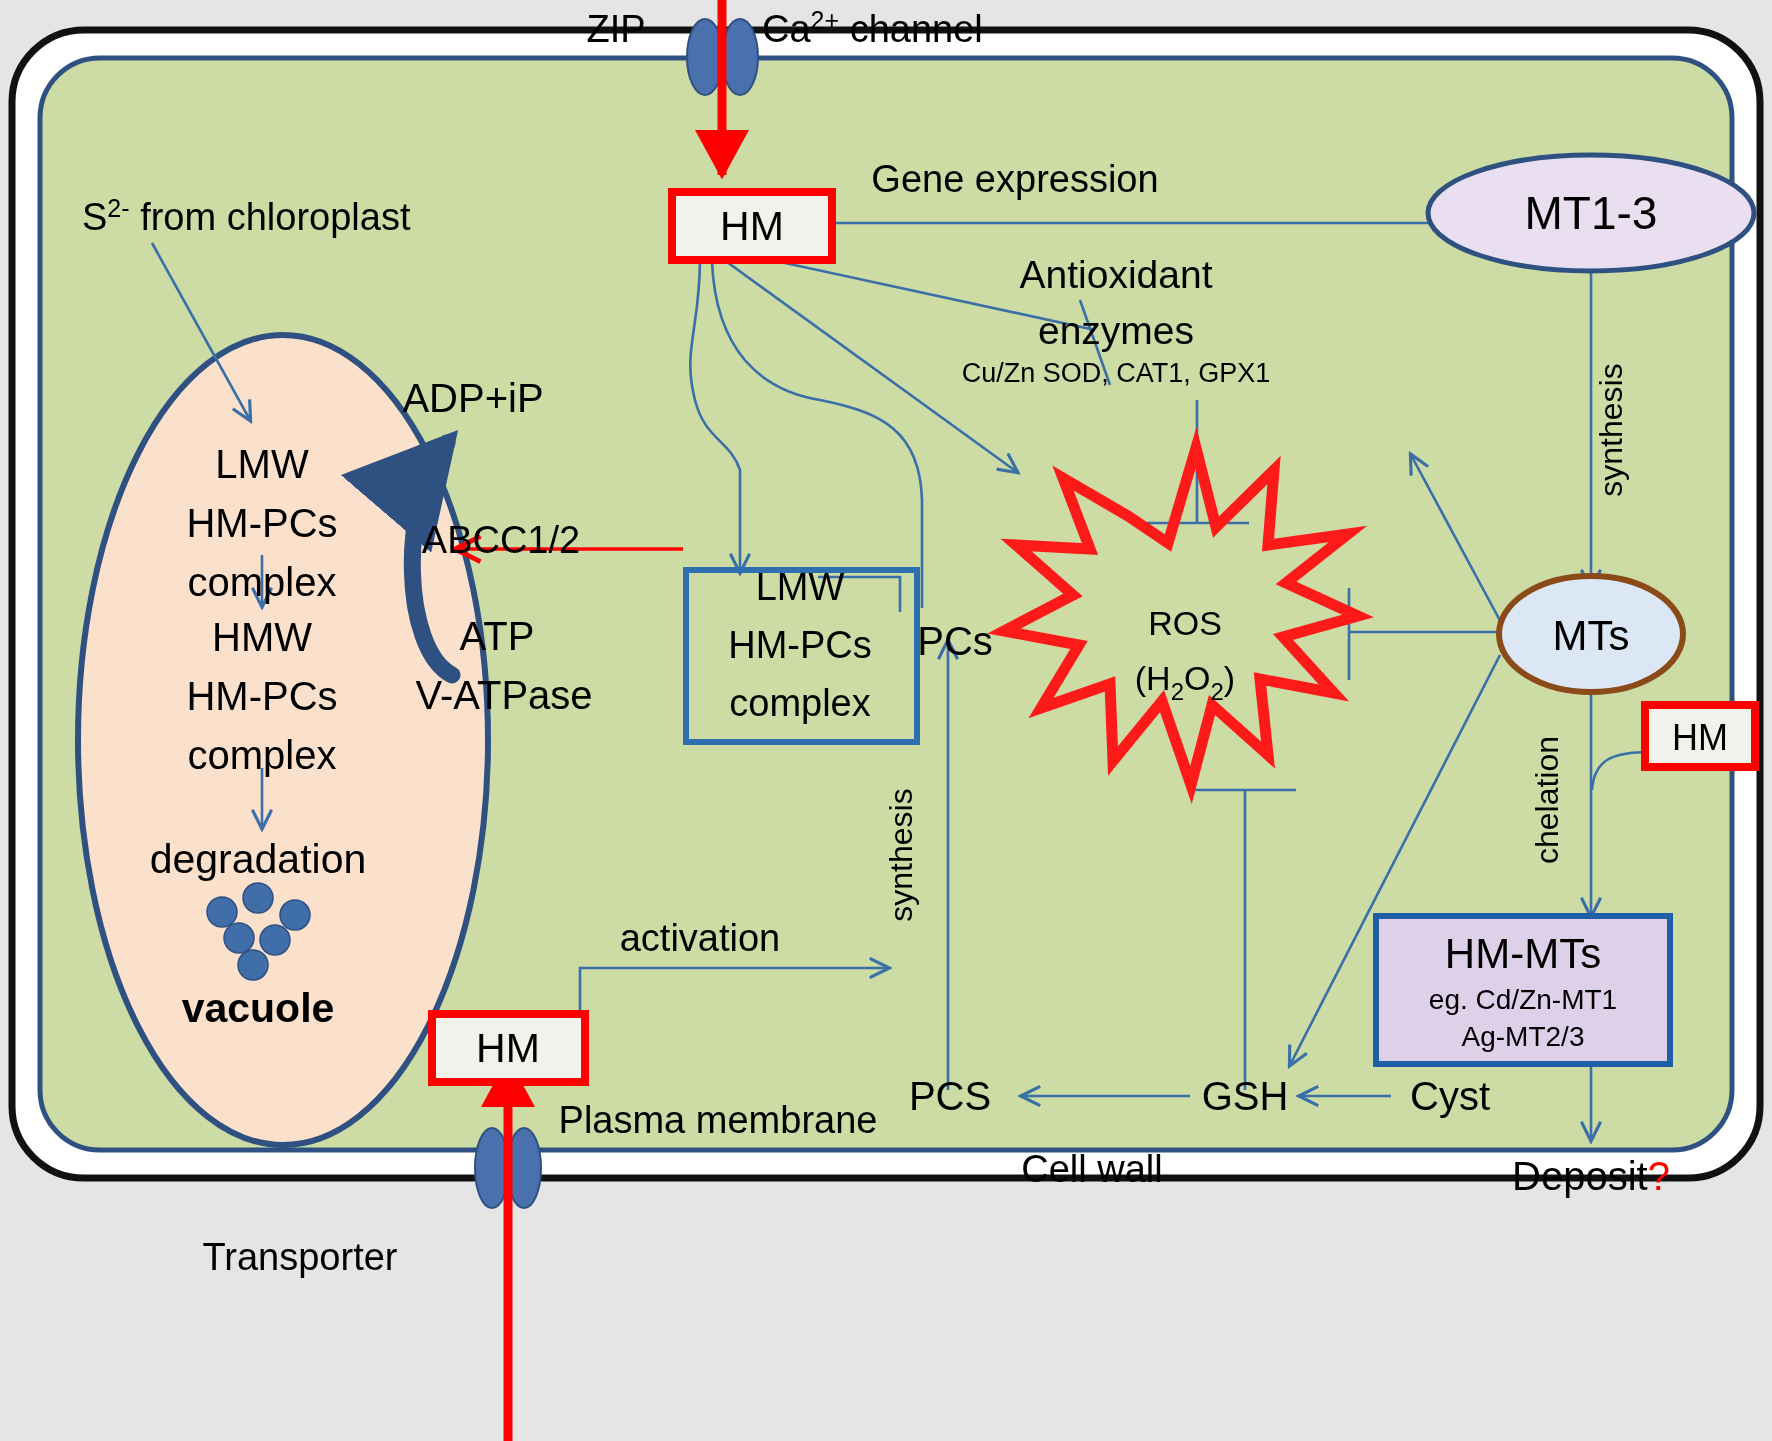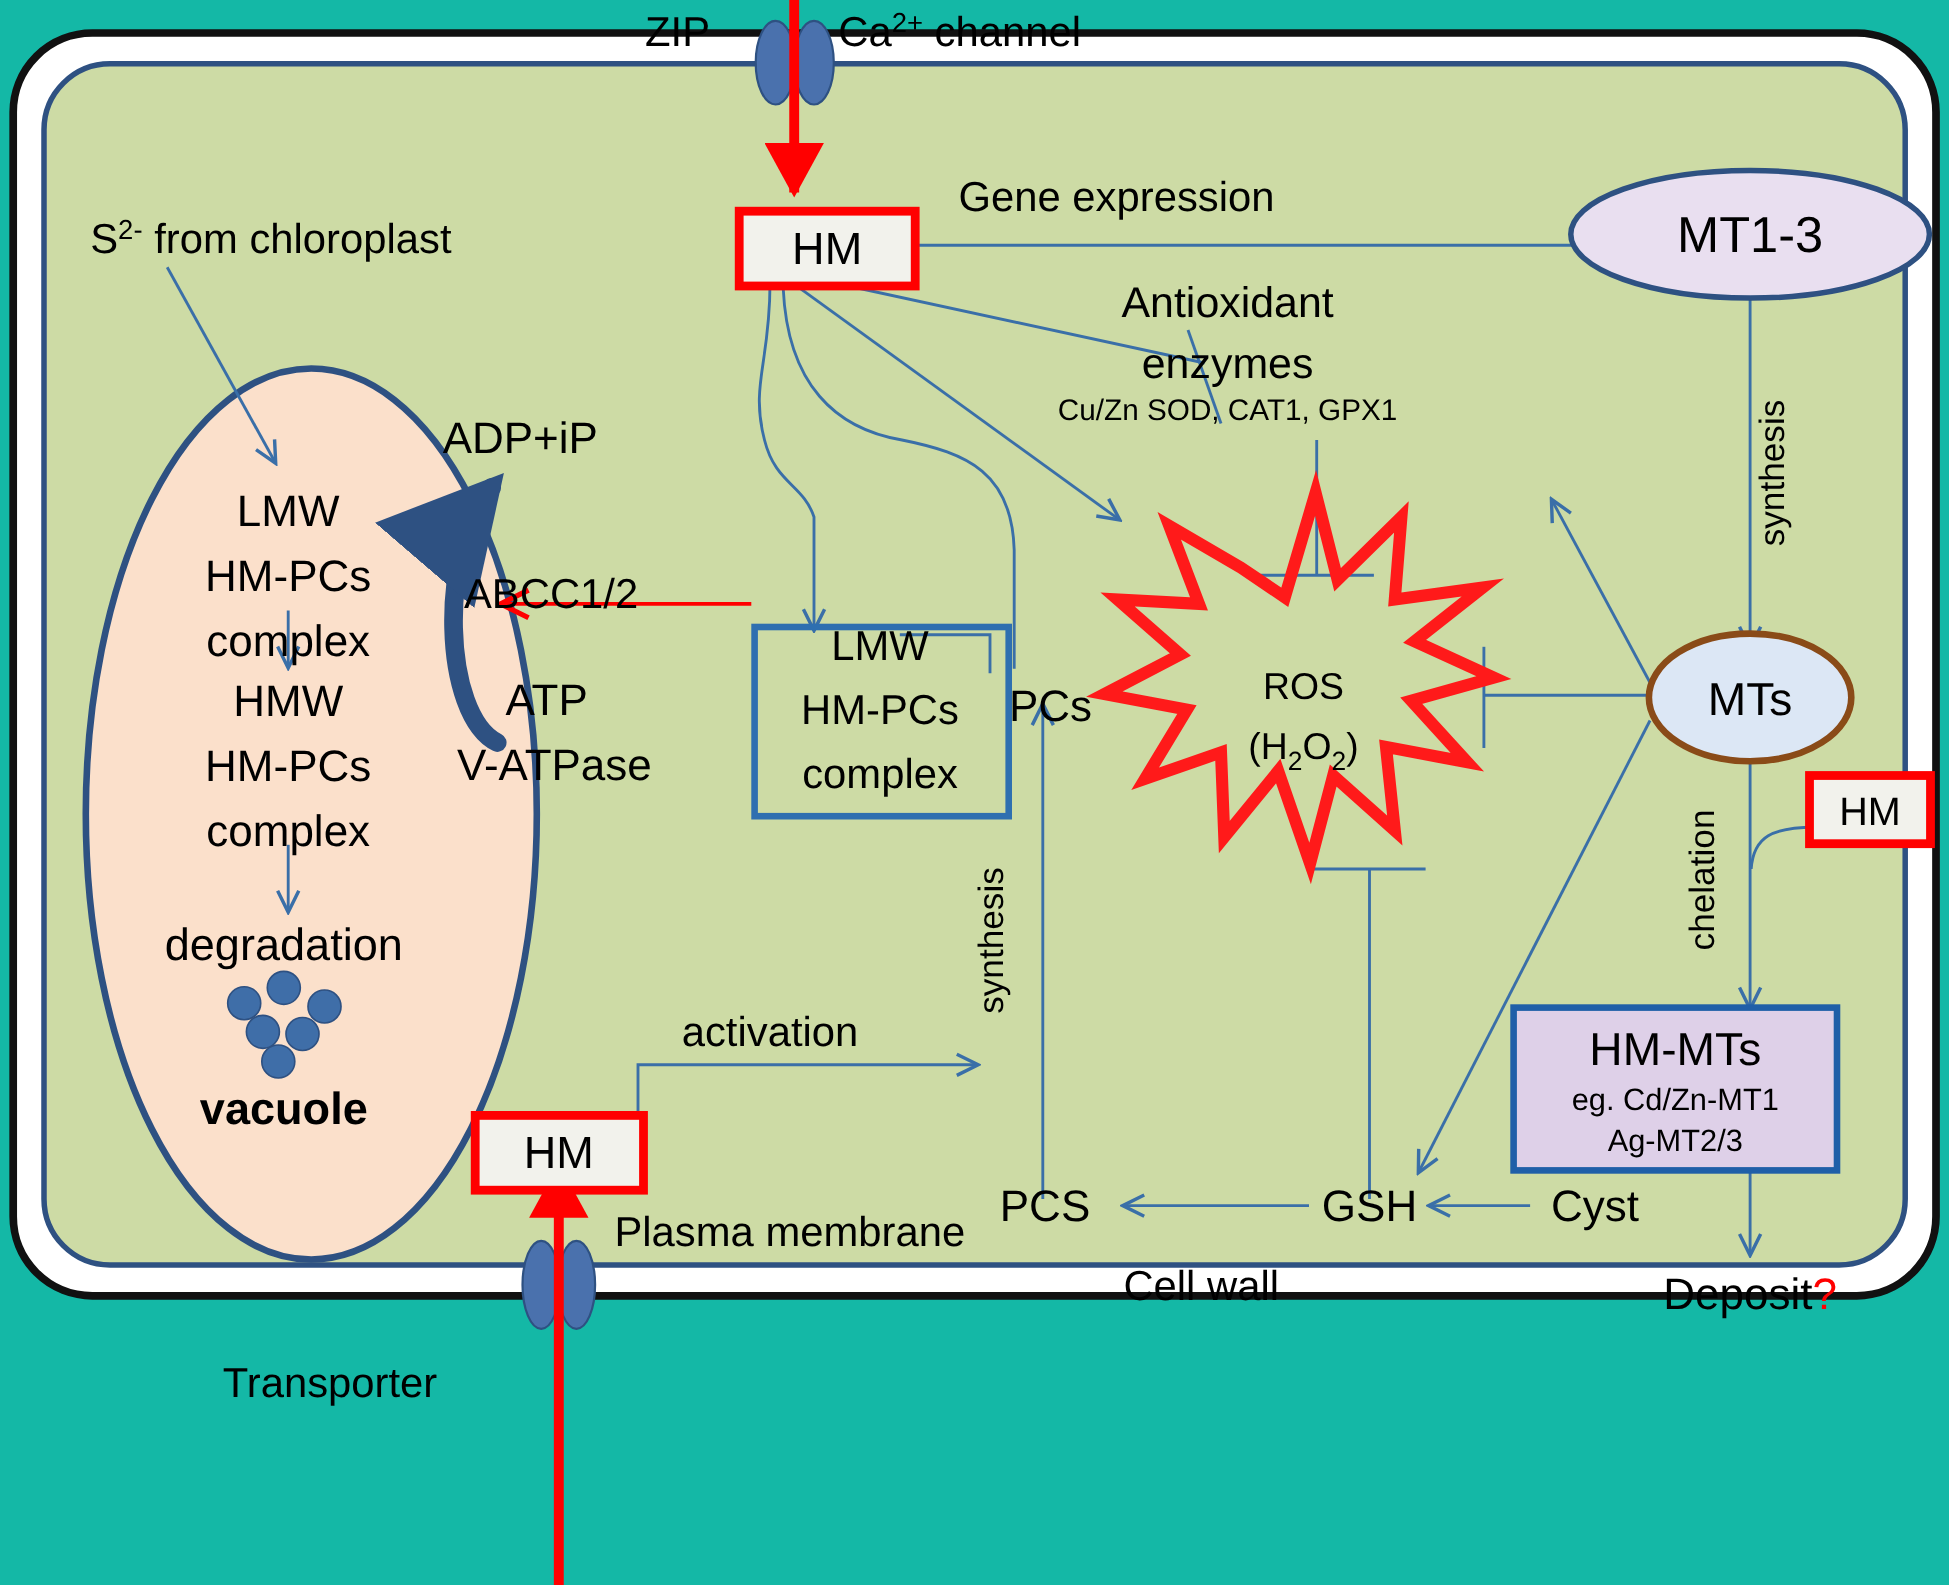--- a/index.html
+++ b/index.html
@@ -7,21 +7,21 @@
     padding: 0;
     background: #ffffff;
   }
   body {
     font-family: "Liberation Sans", sans-serif;
   }
   #stage {
     position: relative;
     width: 1772px;
     height: 1441px;
-    background: #14b8a6;
+    background: #e5e5e5;
     overflow: hidden;
   }
   svg.layer {
     position: absolute;
     left: 0;
     top: 0;
     width: 1772px;
     height: 1441px;
   }
   .txt {

